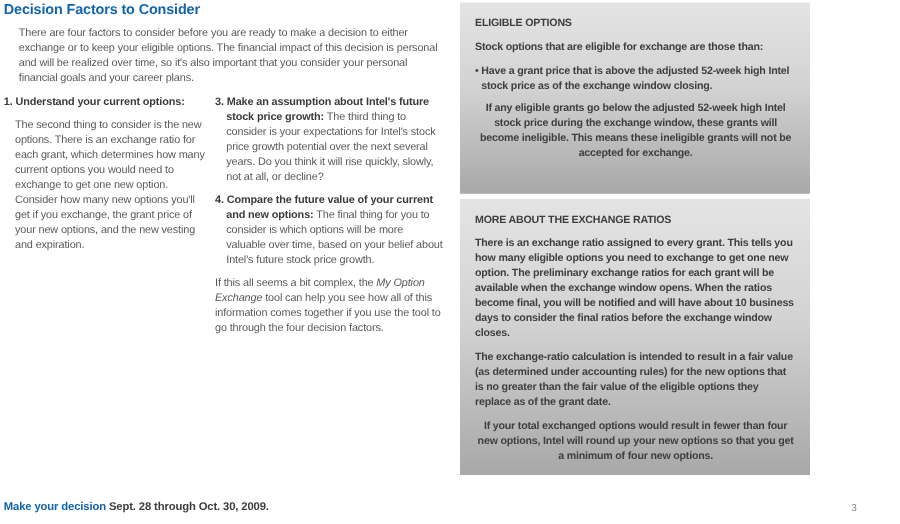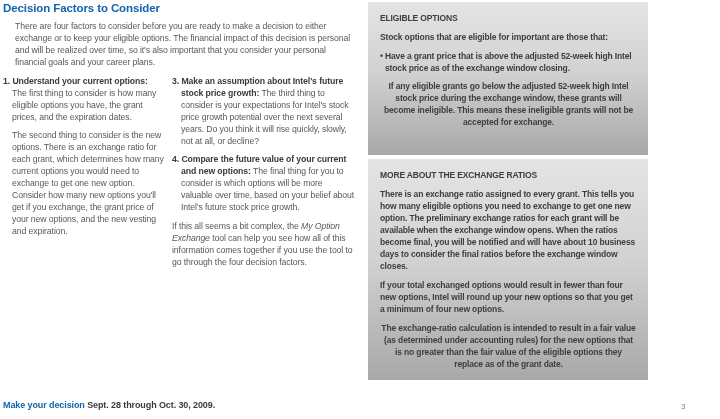--- a/index.html
+++ b/index.html
@@ -71,21 +71,20 @@
 <div class="page">
 
   <div class="main">
     <h1 class="title">Decision Factors to Consider</h1>
     <p class="intro">There are four factors to consider before you are ready to make a decision to either exchange or to keep your eligible options. The financial impact of this decision is personal and will be realized over time, so it's also important that you consider your personal financial goals and your career plans.</p>
 
     <div class="cols">
       <div class="col1">
         <div class="item stacked">
           <span class="head"><b><span>1.</span> <span>Understand your current options:</span></b></span>
-          <span class="body">The first thing to consider is how many eligible options you have, the grant prices, and the expiration dates.</span>
         </div>
         <div class="item stacked">
           <span class="body">The second thing to consider is the new options. There is an exchange ratio for each grant, which determines how many current options you would need to exchange to get one new option. Consider how many new options you'll get if you exchange, the grant price of your new options, and the new vesting and expiration.</span>
         </div>
       </div>
 
       <div class="col2">
         <div class="item">
           <b><span>3.</span> <span>Make an assumption about Intel's future stock price growth:</span></b>
           <span>The third thing to consider is your expectations for Intel's stock price growth potential over the next several years. Do you think it will rise quickly, slowly, not at all, or decline?</span>
@@ -94,30 +93,30 @@
           <b><span>4.</span> <span>Compare the future value of your current and new options:</span></b>
           <span>The final thing for you to consider is which options will be more valuable over time, based on your belief about Intel's future stock price growth.</span>
         </div>
         <p class="closing"><span>If this all seems a bit complex, the </span><i>My Option Exchange</i><span> tool can help you see how all of this information comes together if you use the tool to go through the four decision factors.</span></p>
       </div>
     </div>
   </div>
 
   <div class="box box1">
     <p class="box-heading">ELIGIBLE OPTIONS</p>
-    <p>Stock options that are eligible for important are those that:</p>
+    <p>Stock options that are eligible for exchange are those than:</p>
     <p class="bullet">Have a grant price that is above the adjusted 52-week high Intel stock price as of the exchange window closing.</p>
     <p>If any eligible grants go below the adjusted 52-week high Intel stock price during the exchange window, these grants will become ineligible. This means these ineligible grants will not be accepted for exchange.</p>
   </div>
 
   <div class="box box2">
     <p class="box-heading">MORE ABOUT THE EXCHANGE RATIOS</p>
     <p>There is an exchange ratio assigned to every grant. This tells you how many eligible options you need to exchange to get one new option. The preliminary exchange ratios for each grant will be available when the exchange window opens. When the ratios become final, you will be notified and will have about 10 business days to consider the final ratios before the exchange window closes.</p>
+    <p>The exchange-ratio calculation is intended to result in a fair value (as determined under accounting rules) for the new options that is no greater than the fair value of the eligible options they replace as of the grant date.</p>
     <p>If your total exchanged options would result in fewer than four new options, Intel will round up your new options so that you get a minimum of four new options.</p>
-    <p>The exchange-ratio calculation is intended to result in a fair value (as determined under accounting rules) for the new options that is no greater than the fair value of the eligible options they replace as of the grant date.</p>
   </div>
 
   <div class="footer">
     <span class="decision-link">Make your decision</span>
     <span>Sept. 28 through Oct. 30, 2009.</span>
   </div>
 
   <div class="pagenum">3</div>
 
 </div>

